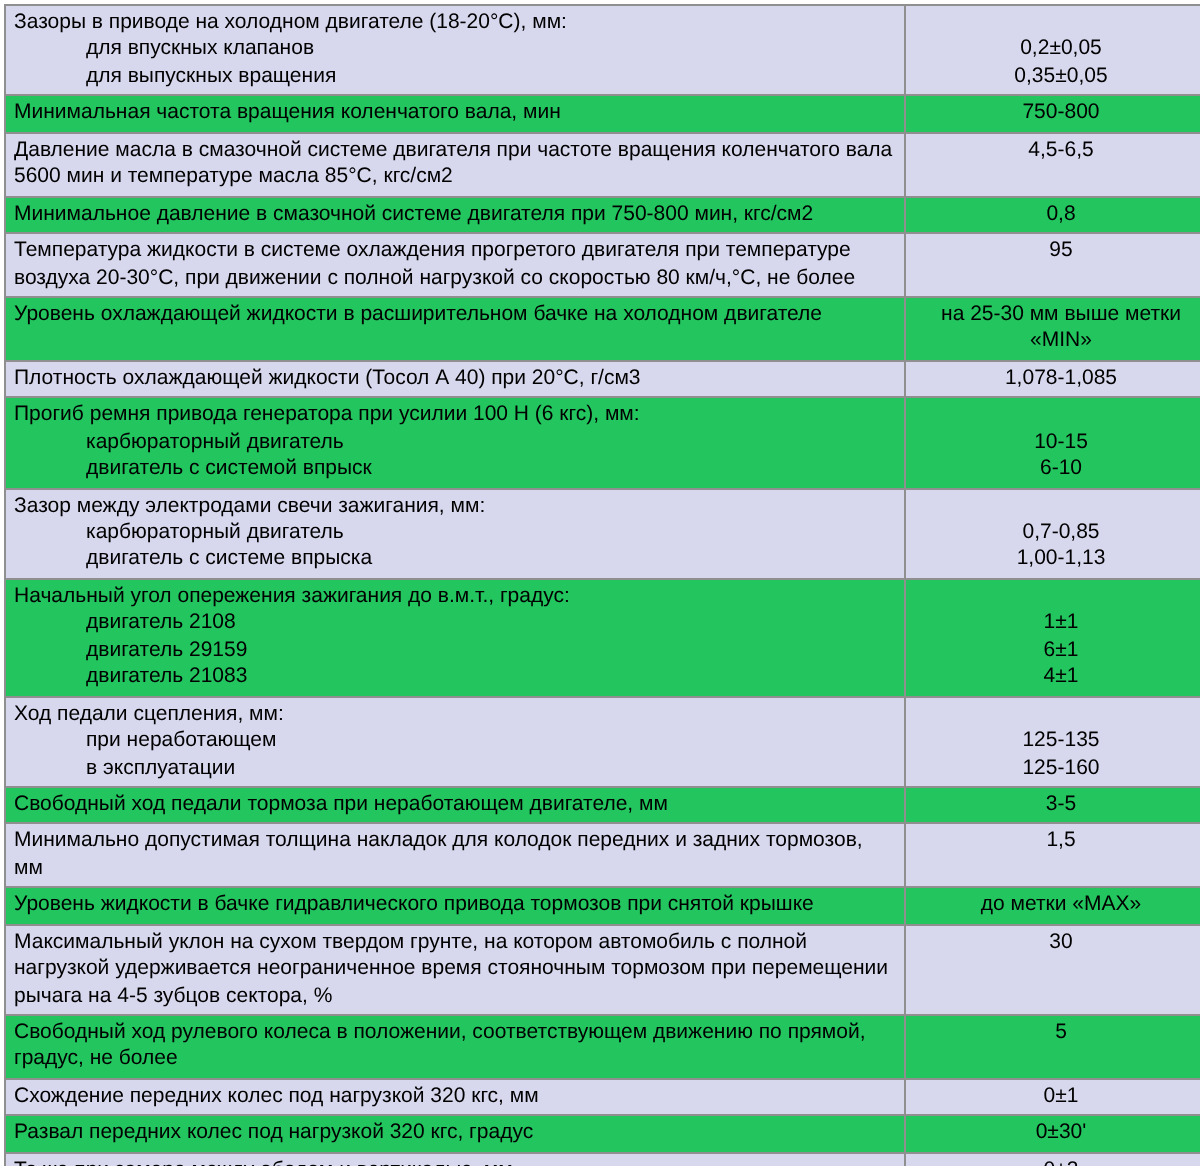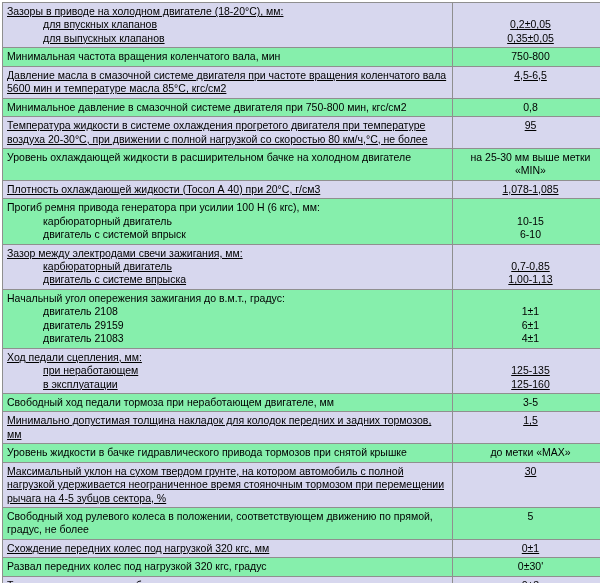--- a/index.html
+++ b/index.html
@@ -28,44 +28,43 @@
   td.label {
     width: 441px;
     text-align: left;
   }
   td.value {
     width: 147px;
     text-align: center;
   }
   tr.shade td {
     background: #d7d7ee;
-    text-decoration: underline;
   }
   tr.plain td {
-    background: #86efac;
+    background: #22c55e;
   }
   .sub {
     display: block;
     padding-left: 36px;
   }
   .val-line {
     display: block;
   }
   .spacer {
     display: block;
     visibility: hidden;
   }
 </style>
 </head>
 <body>
 
 <table id="spec-table">
   <tbody>
       <tr class="shade">
-        <td class="label"><span>Зазоры в приводе на холодном двигателе (18-20°С), мм:</span><span class="sub">для впускных клапанов</span><span class="sub">для выпускных клапанов</span></td>
+        <td class="label"><span>Зазоры в приводе на холодном двигателе (18-20°С), мм:</span><span class="sub">для впускных клапанов</span><span class="sub">для выпускных вращения</span></td>
         <td class="value">
           <span class="val-line spacer">.</span>
           <span class="val-line">0,2±0,05</span>
           <span class="val-line">0,35±0,05</span>
         </td>
       </tr>
       <tr class="plain">
         <td class="label"><span>Минимальная частота вращения коленчатого вала, мин</span></td>
         <td class="value">
           <span class="val-line">750-800</span>

